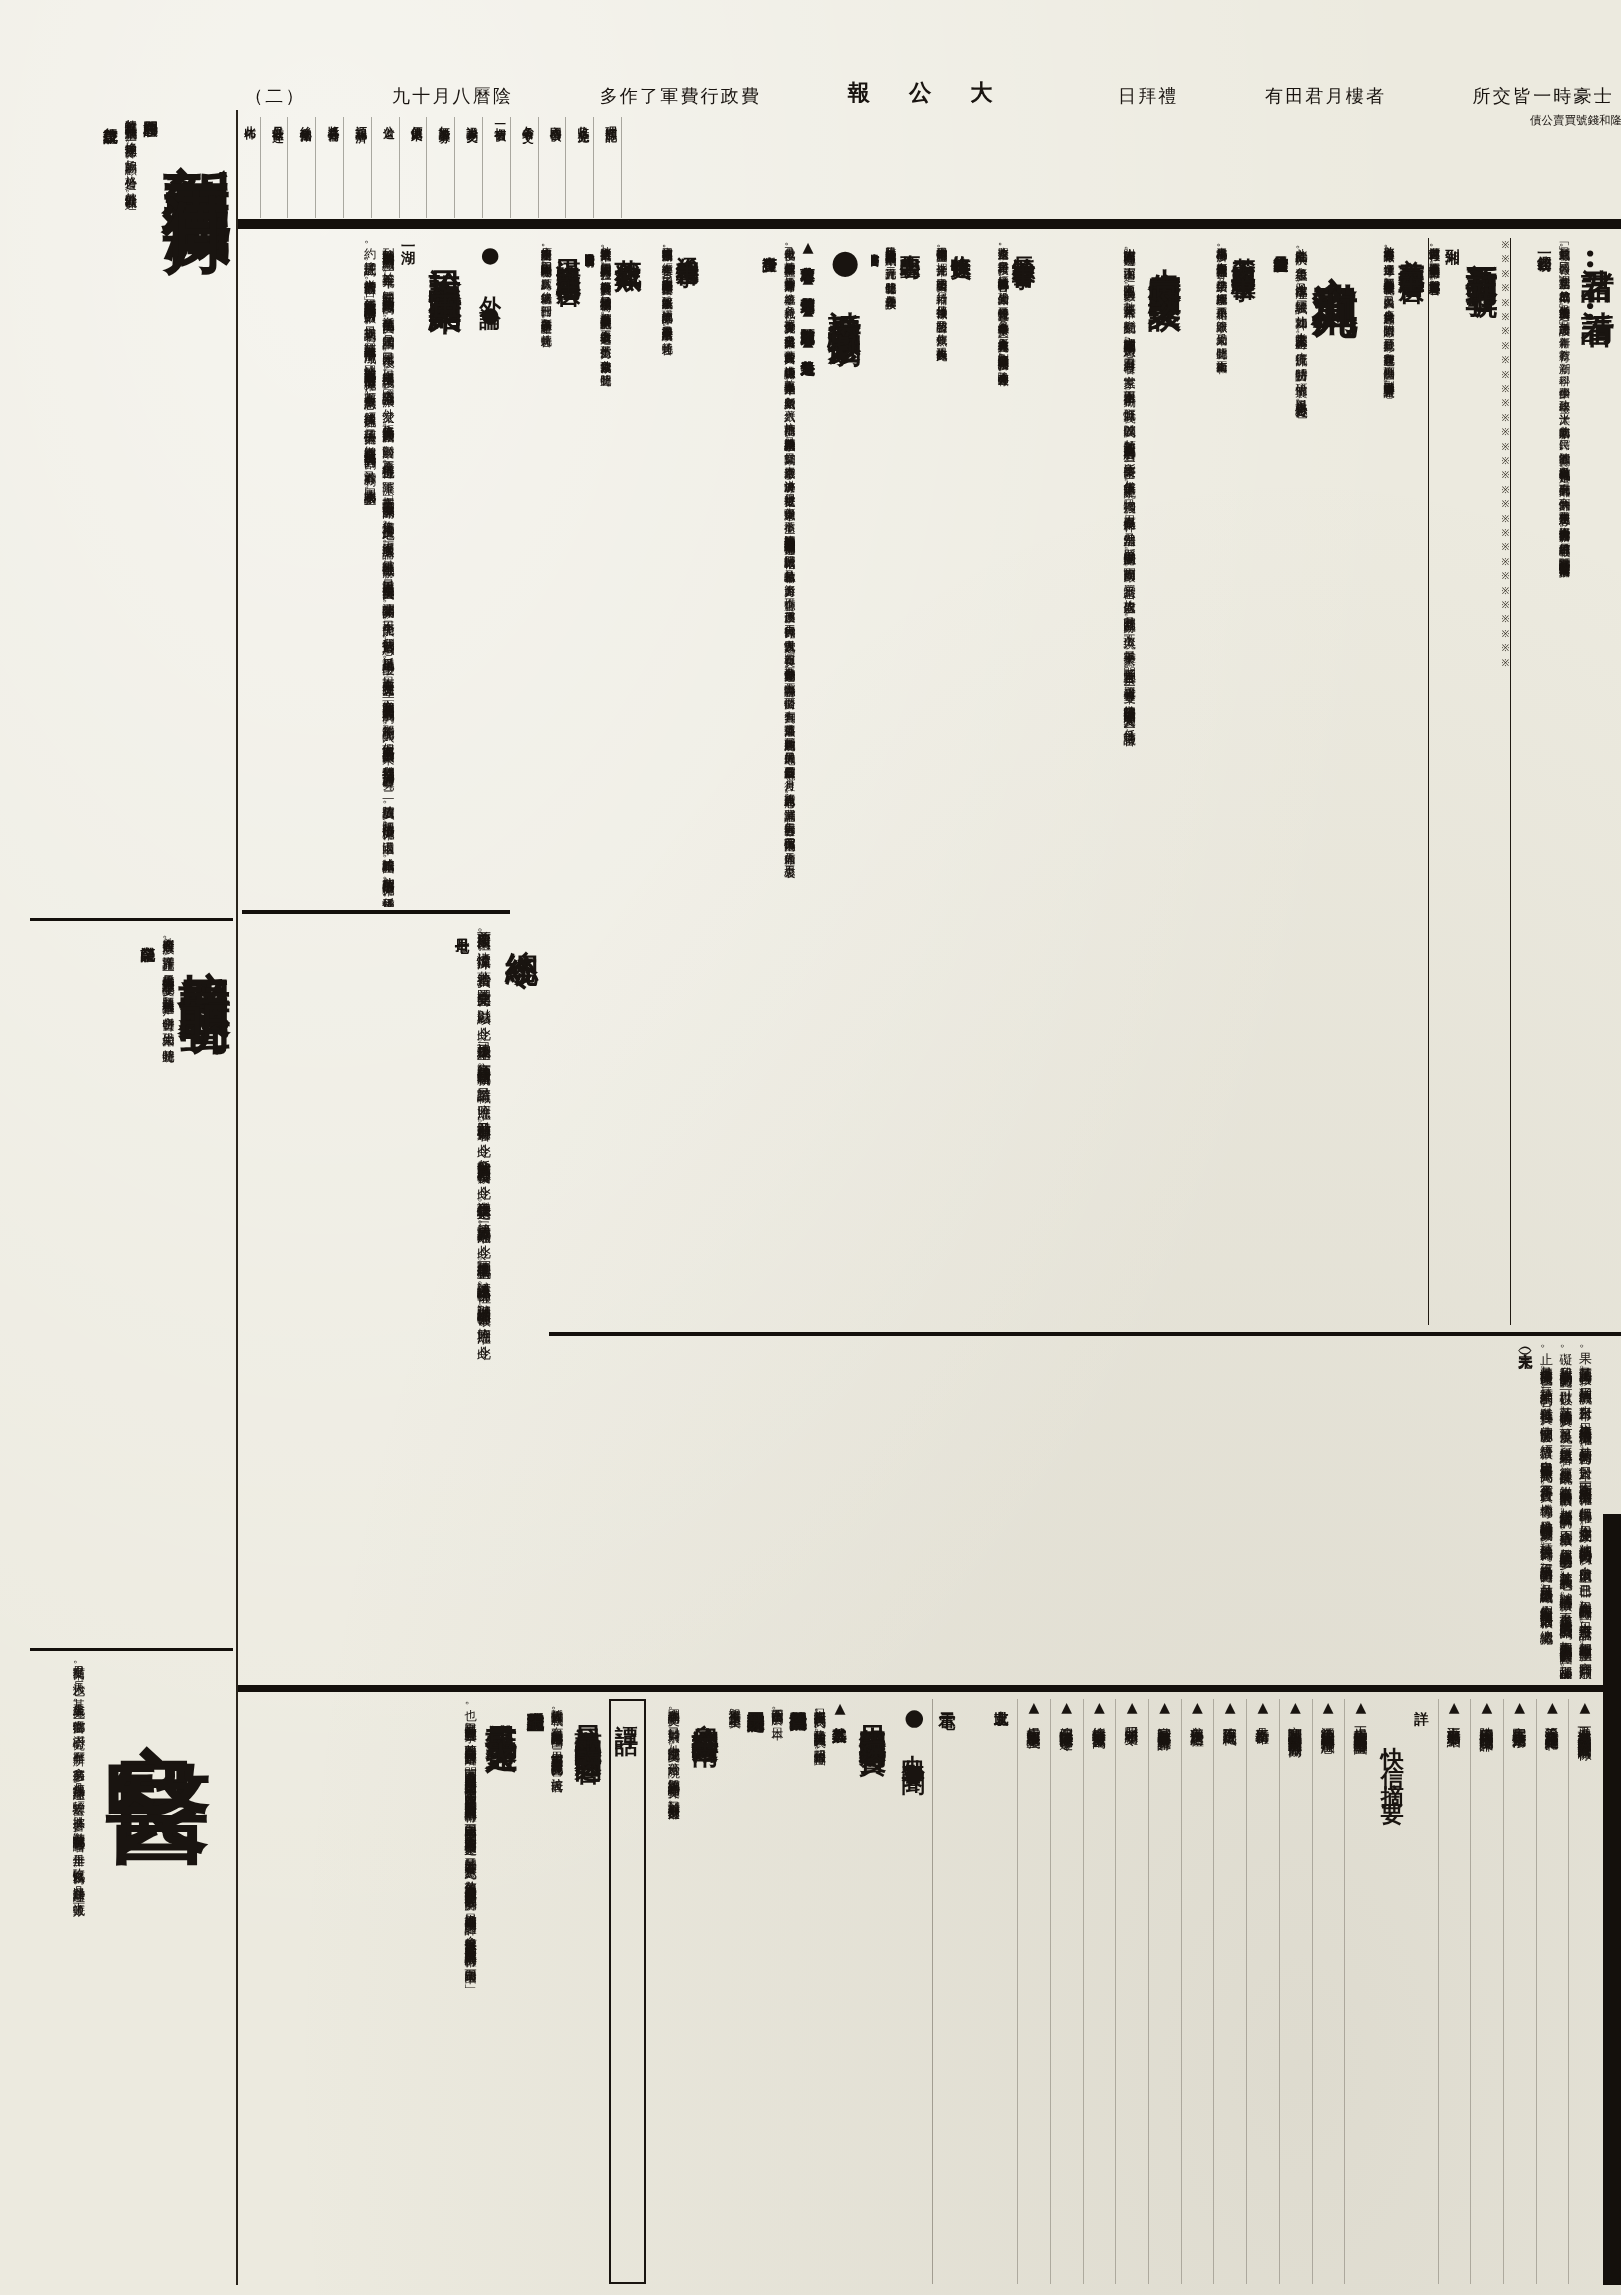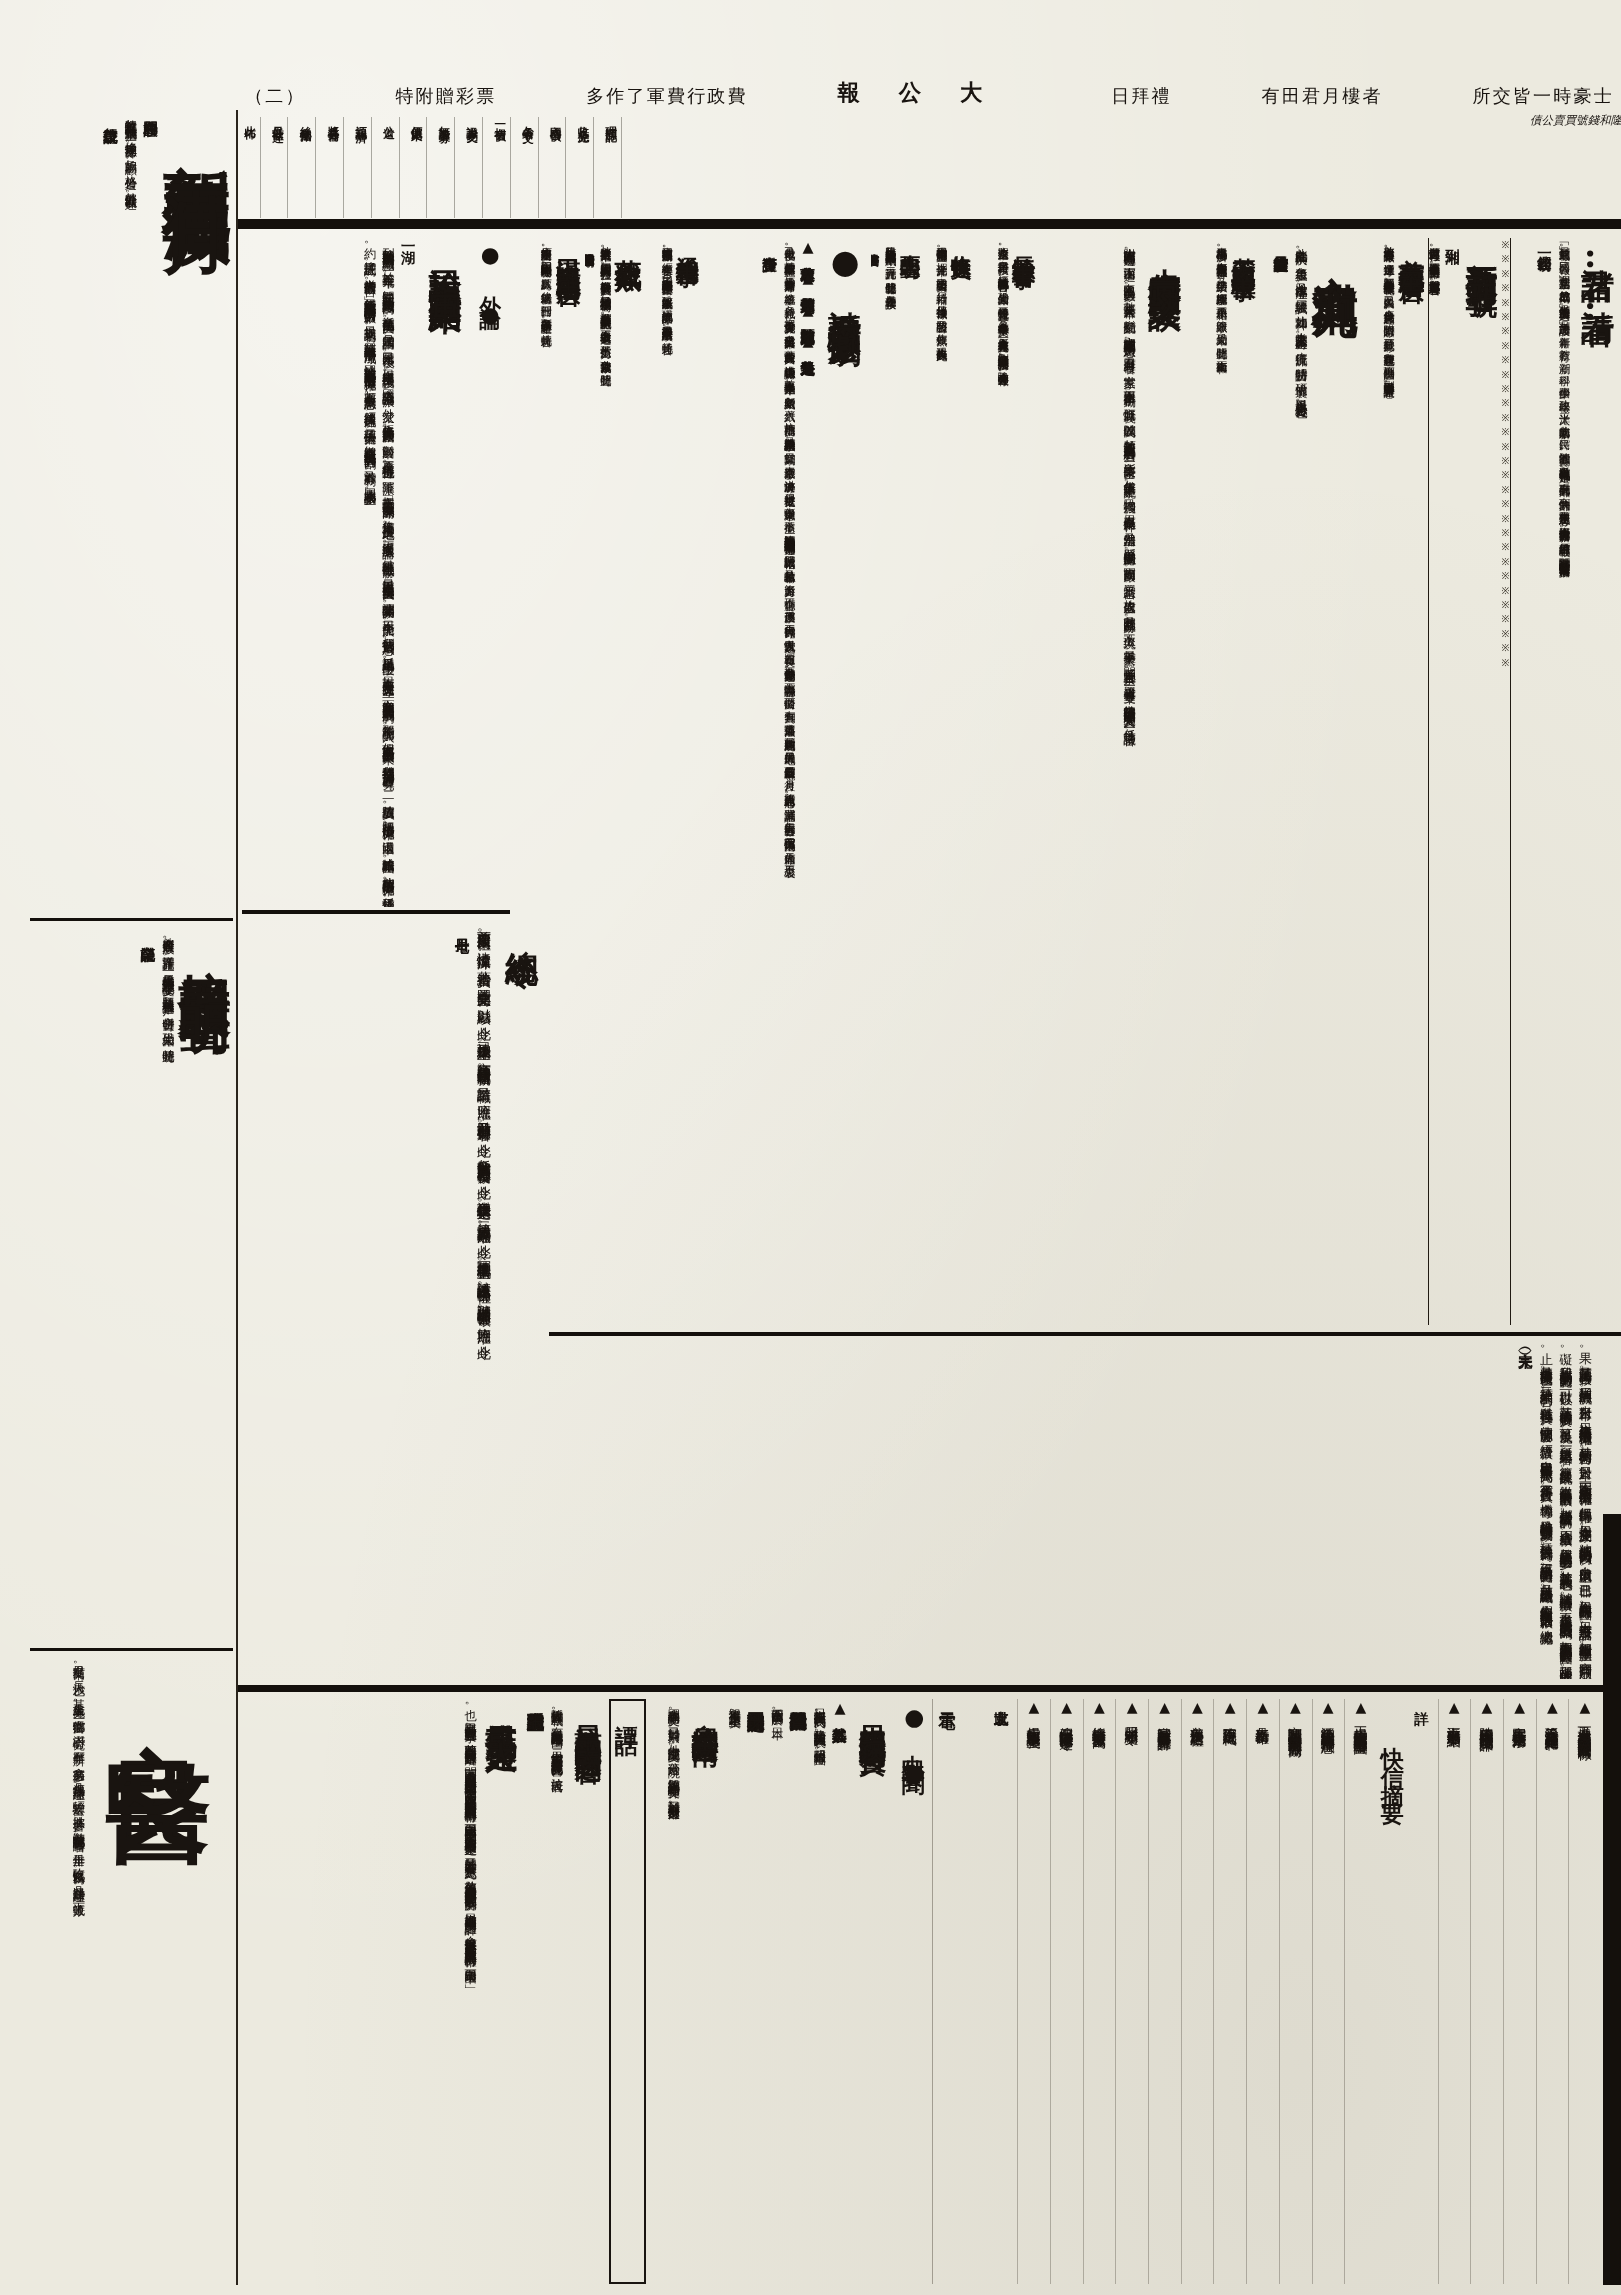--- a/index.html
+++ b/index.html
@@ -31,37 +31,37 @@
   .em-big{font-size:32px;font-weight:bold;letter-spacing:2.2px;}
   .em-mid{font-size:17.3px;font-weight:bold;}
   .blk > div{display:block;}
   .headcol{padding:4.3px 4.3px 4.3px 7.2px;}
   .rule{position:absolute;background:#14100c;}
   .vline{position:absolute;background:#2a241c;}
   .strip{position:absolute;display:flex;flex-direction:row;align-items:flex-end;
     justify-content:space-between;font-size:18px;letter-spacing:2.2px;white-space:nowrap;}
   .strip .paper{font-size:22.3px;font-weight:bold;letter-spacing:39px;}
   .bannerwrap{position:absolute;}
-  .banner-title{position:absolute;right:0;top:2.9px;white-space:nowrap;font-style:italic;}
+  .banner-title{position:absolute;right:0;top:2.9px;white-space:nowrap;}
   .banner-cols{position:absolute;left:4.3px;top:7.2px;display:flex;flex-direction:row-reverse;gap:9.4px;height:101px;}
   .banner-cols .bc{writing-mode:vertical-rl;font-size:11.5px;line-height:1.2;font-weight:bold;letter-spacing:1.4px;border-right:0.7px solid rgba(30,25,15,.35);padding-right:3.6px;}
   .deco{font-size:9.4px;line-height:1.05;letter-spacing:1.4px;color:#241e14;}
   .boxed{border:2.2px solid #191410;padding:5.8px 2.9px;}
   .x-item{margin-left:5px;padding-left:4.3px;border-left:0.7px solid rgba(40,32,20,.28);}
   .sep-b{border-left:0.7px solid rgba(40,32,20,.35);}
   .blk.edge{border-left:1.4px solid #201a12;border-right:1.4px solid #201a12;}
 </style>
 </head>
 <body>
 
 <div class="page">
 
   <div class="strip" style="left:245px;top:53px;width:1369px;height:55px;">
     <span>（二）</span>
-    <span>特附贈彩票</span>
+    <span>九十月八曆陰</span>
     <span>多作了軍費行政費</span>
     <span class="paper">報公大</span>
     <span>日拜禮</span>
     <span>有田君月樓者</span>
     <span>所交皆一時豪士</span>
   </div>
 
   <div class="bannerwrap" style="left:238px;top:110px;width:1384px;height:110px;">
     <div class="banner-title">債公賣買號錢和隆</div>
     <div class="banner-cols">

